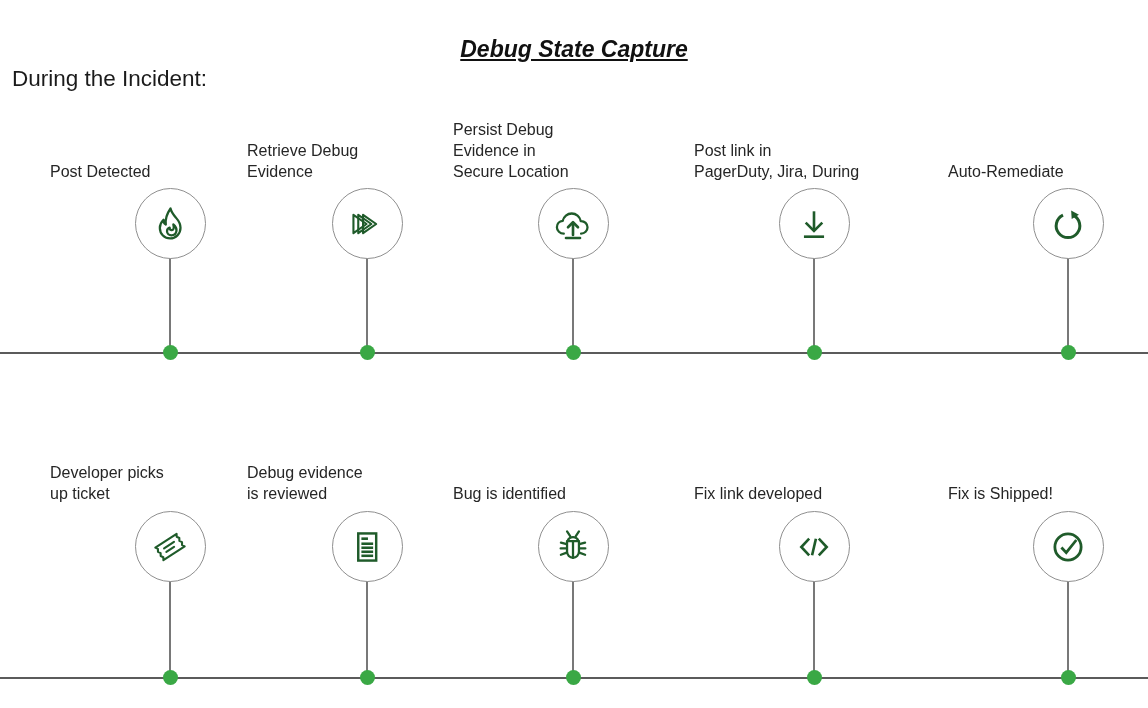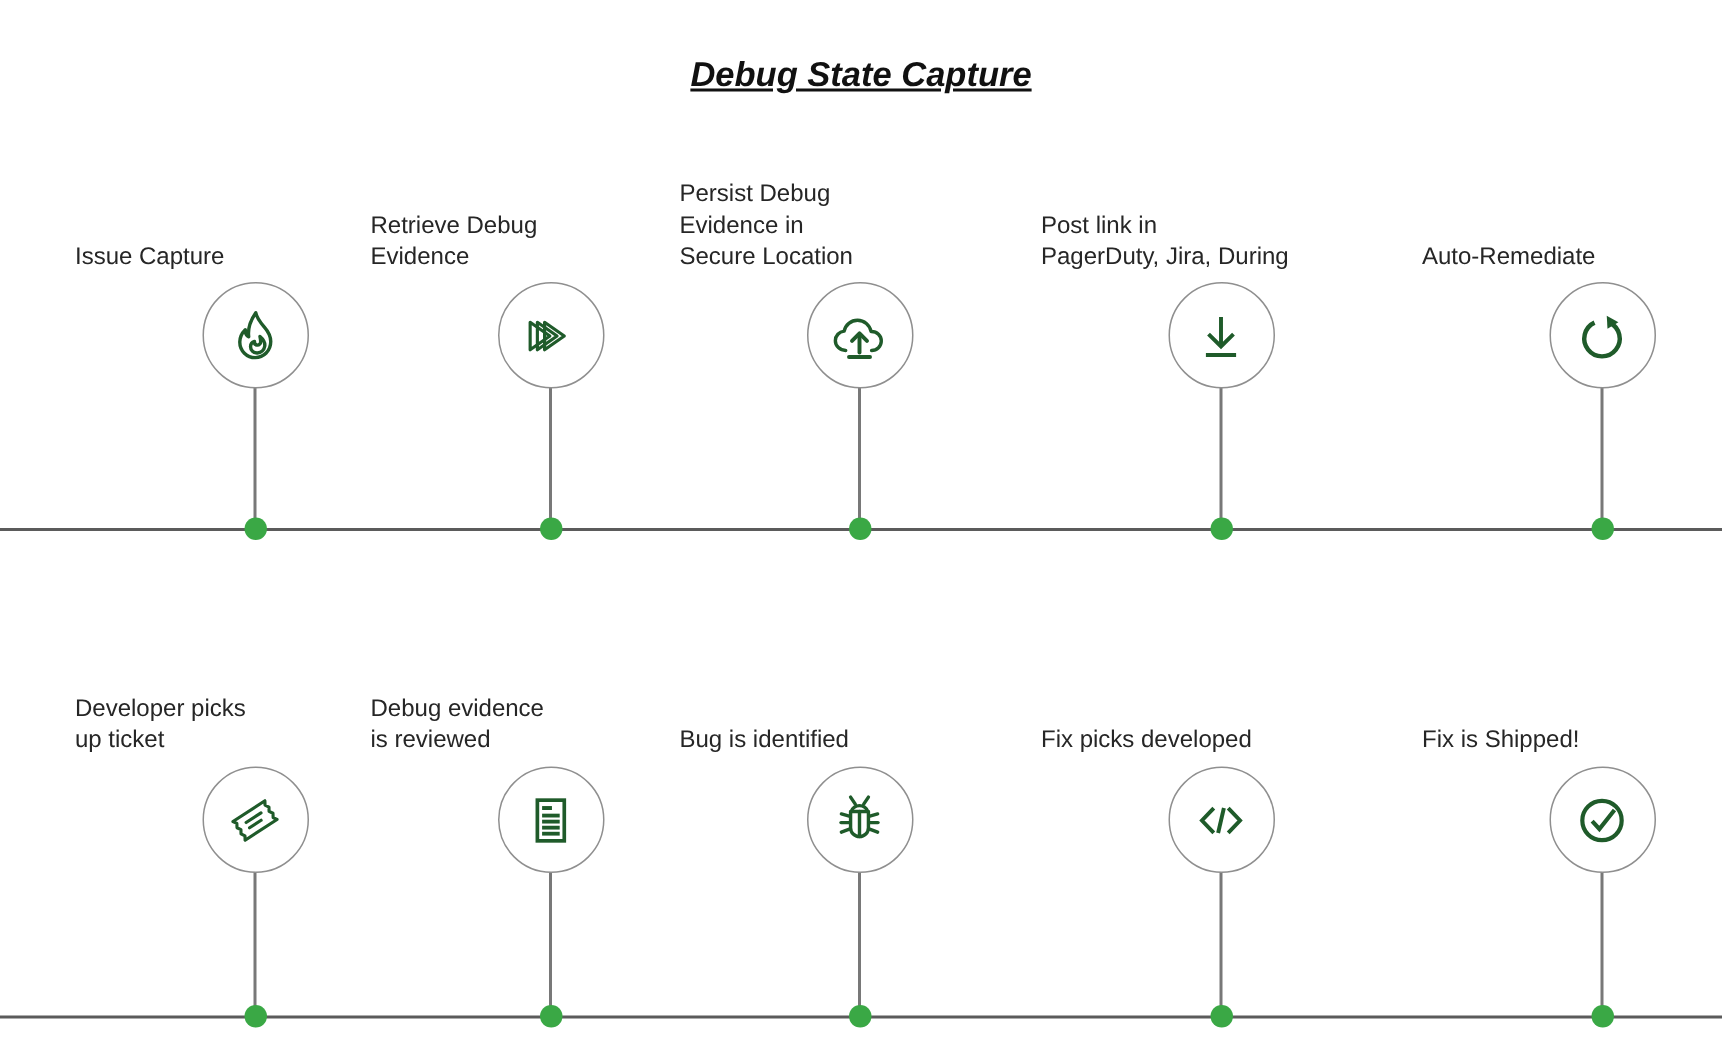--- a/index.html
+++ b/index.html
@@ -78,24 +78,25 @@
   .icon{display:block;}
   .icon *{vector-effect:none;}
 </style>
 </head>
 <body>
 
 <div class="page">
 
   <div class="title">Debug State Capture</div>
 
+  <div class="section-heading heading-1">During the Incident:</div>
   <div class="timeline timeline1"></div>
 
   <div class="row1 c1">
-    <div class="label">Issue Capture</div>
+    <div class="label">Post Detected</div>
     <div class="stem"></div>
     <div class="circle">
       <svg class="icon" width="42" height="42" viewBox="0 0 48 48" fill="none" stroke="#1f5b2a" stroke-width="2.6" stroke-linejoin="round" stroke-linecap="round">
         <path d="M24.6 6.3 C 25.5 10.8, 28.2 13.8, 31 17 C 33.8 20.2, 36 23.8, 36 28.2 C 36 35.2, 30.6 40.5, 24.2 40.5 C 17.8 40.5, 12.4 35.4, 12.4 28.6 C 12.4 24.6, 14.2 21.6, 16.6 19.2 C 16.4 21.8, 17.4 23.6, 19.2 24.6 C 18.4 18.4, 20.8 11.8, 24.6 6.3 Z"></path>
         <path d="M27.8 24.4 C 30.4 26.6, 31.8 29.2, 31.4 31.9 C 31 34.8, 28.6 36.9, 25.7 36.9 C 22.9 36.9, 20.6 34.9, 20.6 32.2 C 20.6 30.2, 21.8 28.7, 23.6 28.2 C 23.4 29.6, 24.2 30.7, 25.5 30.9 C 27.2 31.1, 28.4 29.8, 28.3 27.9 C 28.25 26.8, 28 25.6, 27.8 24.4 Z"></path>
       </svg>
     </div>
     <div class="dot"></div>
   </div>
 
@@ -205,21 +206,21 @@
         <path d="M16.8 30.4 L10.2 32.9"></path>
         <path d="M31.2 20.8 L37.8 19"></path>
         <path d="M31.4 25.6 H38.1"></path>
         <path d="M31.2 30.4 L37.8 32.9"></path>
       </svg>
     </div>
     <div class="dot"></div>
   </div>
 
   <div class="row2 c4">
-    <div class="label">Fix picks developed</div>
+    <div class="label">Fix link developed</div>
     <div class="stem"></div>
     <div class="circle">
       <svg class="icon" width="42" height="42" viewBox="0 0 48 48" fill="none" stroke="#1f5b2a" stroke-width="3" stroke-linejoin="miter" stroke-linecap="butt">
         <path d="M18.5 14.5 L9.5 24 L18.5 33.5"></path>
         <path d="M21.8 33.5 L26.2 14.5"></path>
         <path d="M29.5 14.5 L38.5 24 L29.5 33.5"></path>
       </svg>
     </div>
     <div class="dot"></div>
   </div>

